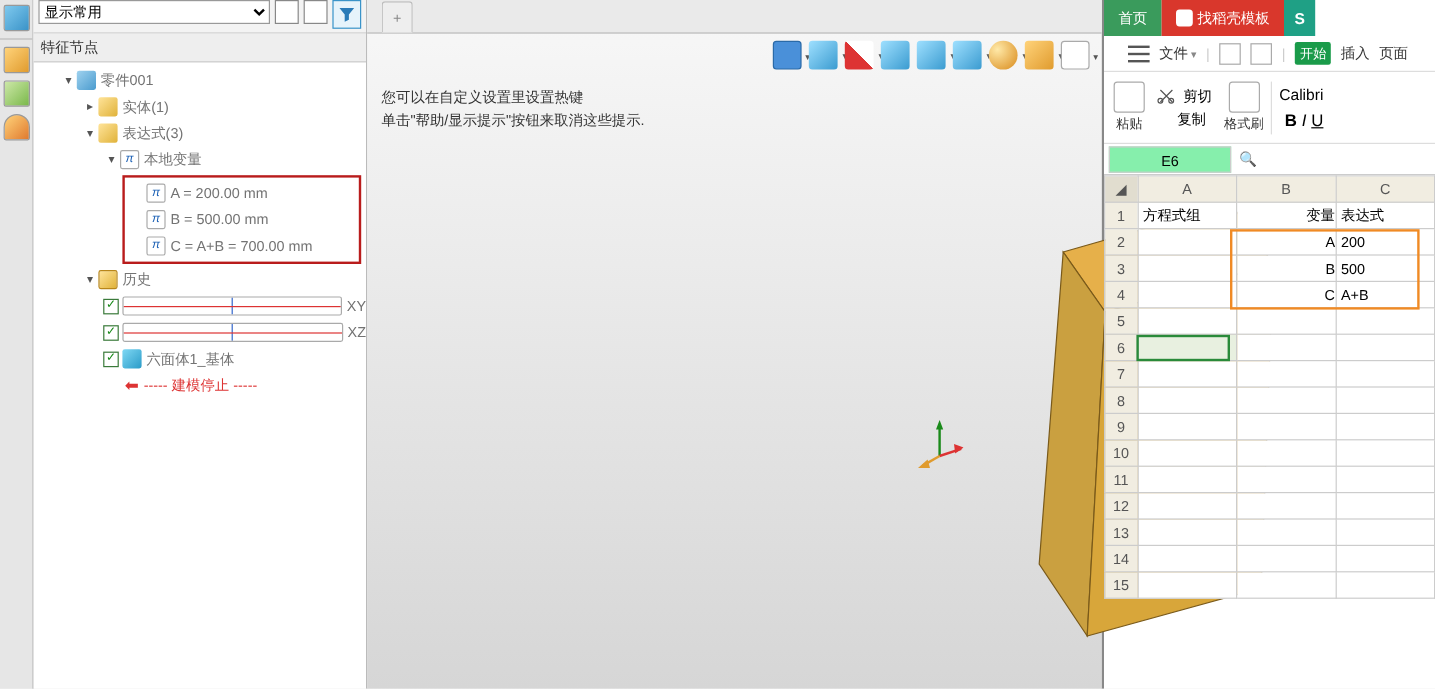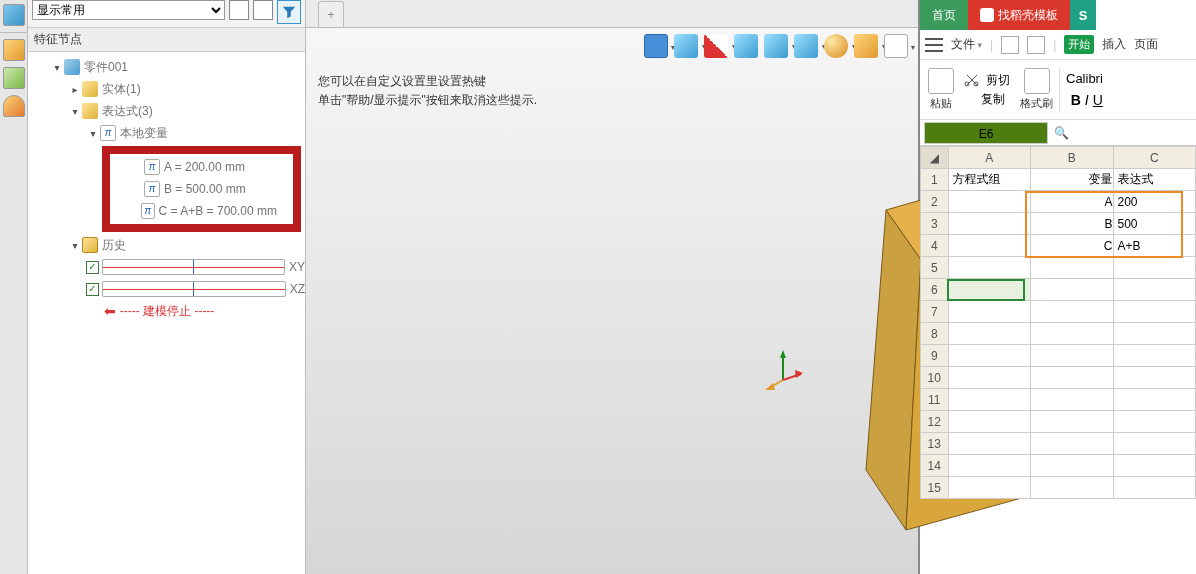--- a/index.html
+++ b/index.html
@@ -44,21 +44,21 @@
 .nic.fold2 { background:linear-gradient(135deg,#ffe49a,#e0b23a); border:1px solid #b8861a; }
 .nic.pi { background:#fff; border:1px solid #aaa; }
 .nic.pi::after { content:"π"; color:#1a5fb4; font-size:10px; display:block; text-align:center; line-height:14px; font-style:italic; }
 .nic.grid { background:#fff; border:1px solid #aaa; background:
   linear-gradient(#d33 0 0) 0 50%/100% 1px no-repeat,
   linear-gradient(90deg,#36c 0 0) 50% 0/1px 100% no-repeat,
   #fff; }
 .nic.solid { background:linear-gradient(135deg,#7fd8f4,#2a9bc8); }
 .lbl { font-size:12px; color:#737373; white-space:nowrap; }
 .ind1{padding-left:22px}.ind2{padding-left:40px}.ind3{padding-left:58px}
-.hlbox { border:8px solid #b91c1c; margin:2px 4px 2px 74px; padding:2px 16px; }
+.hlbox { border:2px solid #b91c1c; margin:2px 4px 2px 74px; padding:2px 0; }
 .hlbox .node { padding-left:0; }
 .stopline { color:#d33; font-size:12px; display:flex; align-items:center; gap:4px; padding-left:76px; height:22px; }
 .stopline .arrow { font-size:14px; }
 
 
 .view { flex:1; display:flex; flex-direction:column; background:linear-gradient(#f8f8f8,#d6d6d6); position:relative; }
 .tabbar { height:28px; display:flex; align-items:flex-end; padding-left:12px; gap:6px; border-bottom:1px solid #bbb; background:#eaeaea; }
 .tab { height:26px; padding:0 10px; background:#fff; border:1px solid #bbb; border-bottom:none; border-radius:3px 3px 0 0; display:flex; align-items:center; gap:6px; font-size:12px; }
 .tab .x { color:#888; font-size:12px; }
 .tab.plus { width:26px; justify-content:center; color:#888; background:#eee; }
@@ -76,39 +76,39 @@
 
 
 .sheet { flex:1; display:flex; flex-direction:column; border-left:2px solid #888; background:#fff; }
 .sh-tabs { height:30px; display:flex; align-items:stretch; }
 .sh-tabs .t { padding:0 12px; display:flex; align-items:center; font-size:13px; gap:4px; }
 .sh-tabs .t.home { background:#3a9b5c; color:#fff; }
 .sh-tabs .t.tpl { background:#d9372c; color:#fff; }
 .sh-tabs .t.s { background:#1fa085; color:#fff; width:26px; justify-content:center; font-weight:bold; }
 .sh-tabs .shield { width:14px; height:14px; background:#fff; border-radius:3px; }
 
-.sh-row { height:30px; border-bottom:1px solid #ddd; display:flex; align-items:center; padding:0 5px; gap:8px; font-size:12px; color:#333; }
+.sh-row { height:30px; border-bottom:1px solid #ddd; display:flex; align-items:center; padding:0 20px; gap:8px; font-size:12px; color:#333; }
 .sh-row .hb { width:18px; height:14px; display:flex; flex-direction:column; justify-content:space-between; }
 .sh-row .hb span { height:2px; background:#555; }
 .sh-row .dd::after { content:" ▾"; font-size:9px; color:#888; }
 .sh-row .ic2 { width:18px; height:18px; border:1px solid #aaa; background:#fff; }
 .sh-row .start { background:#1a9b4a; color:#fff; padding:2px 4px; font-size:11px; border-radius:2px; }
 
 .sh-tool { height:60px; border-bottom:1px solid #ddd; display:flex; align-items:center; padding:0 4px; gap:2px; }
 .toolcol { display:flex; flex-direction:column; align-items:center; gap:2px; padding:0 4px; }
 .toolcol .big { width:26px; height:26px; border:1px solid #aaa; background:#fff; border-radius:3px; }
 .toolcol .sm { font-size:11px; color:#333; }
 .sc { width:16px; height:16px; }
 .font-row { display:flex; align-items:center; gap:4px; font-size:12px; }
 .font-row .B { font-weight:bold; font-size:14px; }
 .font-row .I { font-style:italic; font-size:14px; }
 .font-row .U { text-decoration:underline; font-size:14px; }
 
 .cellref { height:26px; border-bottom:1px solid #ccc; display:flex; align-items:center; }
-.cellref .nm { width:124px; border:1px solid #ccc; height:22px; margin:0 4px; text-align:center; line-height:22px; font-size:12px; background:#4d7c0f; }
+.cellref .nm { width:102px; border:1px solid #ccc; height:22px; margin:0 4px; text-align:center; line-height:22px; font-size:12px; background:#86efac; }
 .cellref .mag { width:20px; text-align:center; color:#555; }
 
 .grid { position:relative; flex:1; overflow:hidden; }
 table.sg { border-collapse:collapse; width:100%; }
 .sg th,.sg td { border:1px solid #ccc; height:22px; font-size:12px; text-align:center; padding:0; }
 .sg th { background:#f1ede1; color:#555; font-weight:normal; }
 .sg th.corner { width:26px; background:#e1ddcf; }
 .sg th.rh { width:26px; background:#f1ede1; }
 .sg td { text-align:left; padding-left:4px; background:#fff; }
 .sg td.colA { width:78px; }
@@ -198,20 +198,25 @@
         <div class="node ind3">
           <span class="cb"></span>
             <span class="nic grid"></span>
           <span class="lbl">XY</span>
         </div>
         <div class="node ind3">
           <span class="cb"></span>
             <span class="nic grid"></span>
           <span class="lbl">XZ</span>
         </div>
+        <div class="node ind3">
+          <span class="cb"></span>
+            <span class="nic solid"></span>
+          <span class="lbl">六面体1_基体</span>
+        </div>
         <div class="stopline">
           <span class="arrow">⬅</span>
           <span>----- 建模停止 -----</span>
         </div>
       </div>
     </div>
 
     <div class="view">
       <div class="tabbar">
         <div class="tab plus">+</div>

